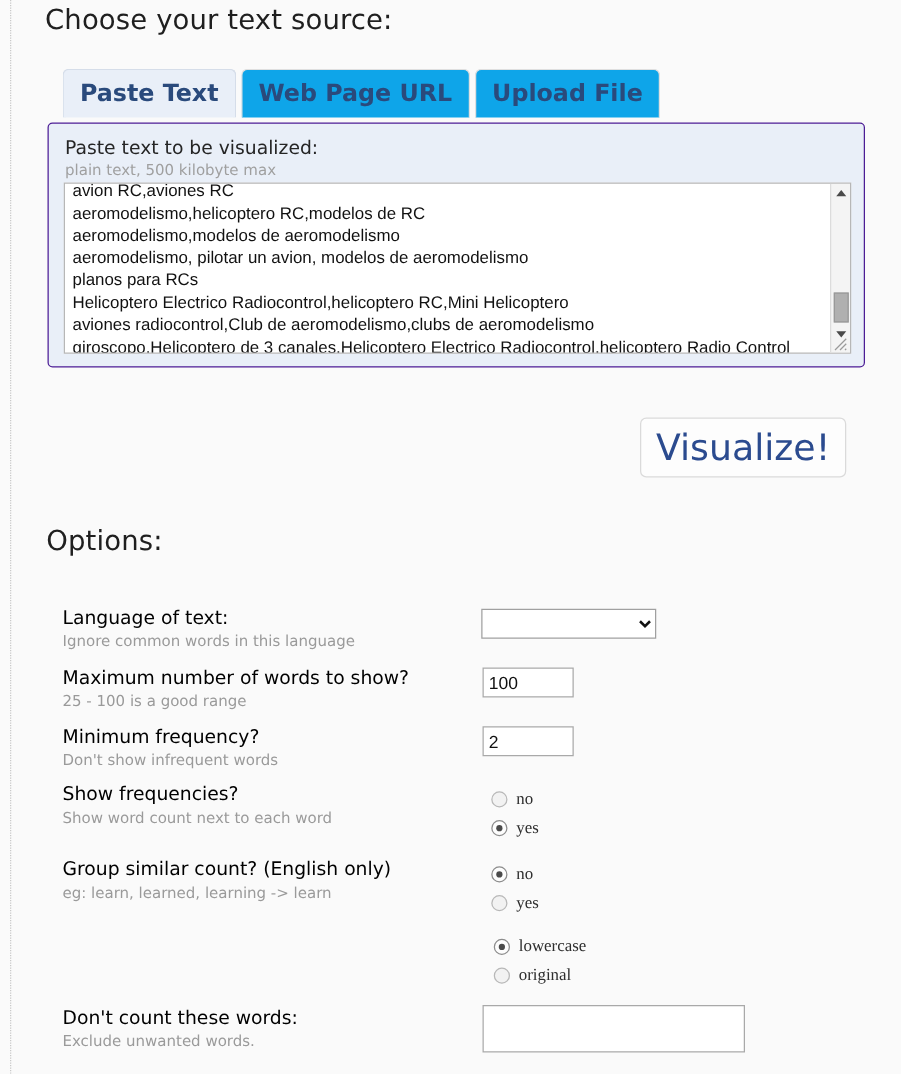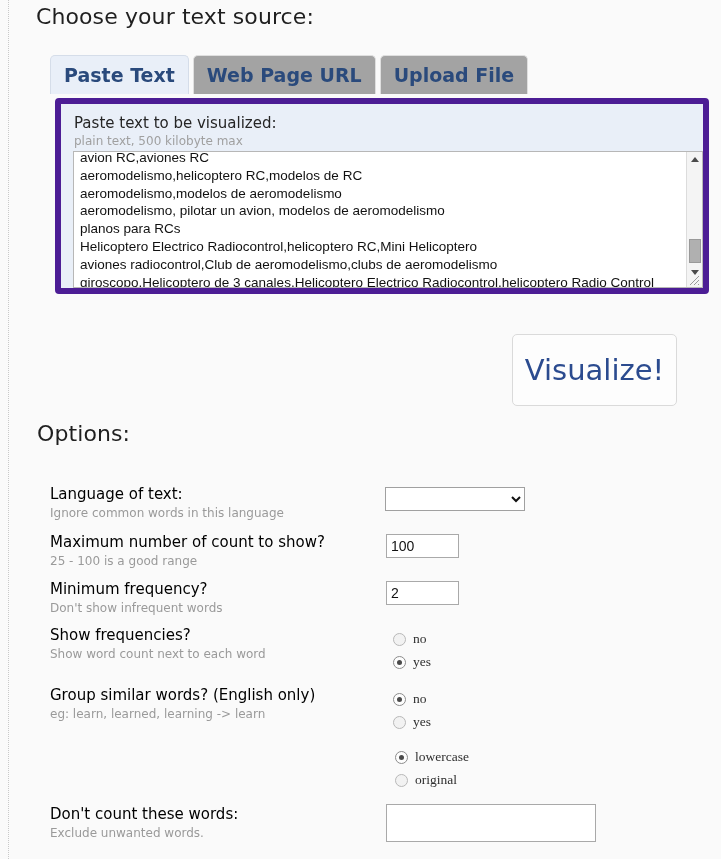--- a/index.html
+++ b/index.html
@@ -57,45 +57,45 @@
     font-weight: bold;
   }
   .tab {
     box-sizing: border-box;
     height: 39px;
     padding: 0 13px;
     display: flex;
     align-items: center;
     font-size: 19px;
     color: #2a4a7c;
-    background: #a3a3a3;
+    background: #0ea5e9;
     border: 1px solid #dfdfdf;
     border-bottom: none;
     border-radius: 5px 5px 0 0;
     white-space: nowrap;
     margin-right: 4px;
     position: relative;
     cursor: pointer;
   }
   .tab.active {
     background: #e9eff8;
     border-color: #d5dde9;
     z-index: 3;
   }
 
   
   #paste-panel {
     position: absolute;
-    left: 55px;
+    left: 38px;
     top: 98px;
     width: 654px;
     height: 196px;
     box-sizing: border-box;
     background: #e9eff8;
-    border: 6px solid #4c1d95;
+    border: 1px solid #4c1d95;
     border-radius: 4px;
   }
   #panel-label {
     position: absolute;
     left: 13px;
     top: 10px;
     font-size: 15px;
     color: #252525;
     white-space: nowrap;
   }
@@ -183,21 +183,21 @@
     height: 14px;
     cursor: nwse-resize;
   }
 
   
   #visualize-button {
     position: absolute;
     left: 512px;
     top: 334px;
     width: 165px;
-    height: 72px;
+    height: 48px;
     box-sizing: border-box;
     background: #fdfdfd;
     border: 1px solid #dadada;
     border-radius: 5px;
     display: flex;
     align-items: center;
     justify-content: center;
     font-size: 29px;
     color: #2b4b8f;
     cursor: pointer;
@@ -344,40 +344,40 @@
   </div>
 
   <div class="section-heading" id="heading-options">Options:</div>
 
   <div class="opt-label" style="top:485px">Language of text:</div>
   <div class="opt-sublabel" style="top:506px">Ignore common words in this language</div>
   <select id="select-language">
     <option>Spanish</option>
   </select>
 
-  <div class="opt-label" style="top:533px">Maximum number of count to show?</div>
+  <div class="opt-label" style="top:533px">Maximum number of words to show?</div>
   <div class="opt-sublabel" style="top:554px">25 - 100 is a good range</div>
   <input class="text-input" id="input-maxwords" type="text" value="100" style="">
 
   <div class="opt-label" style="top:580px">Minimum frequency?</div>
   <div class="opt-sublabel" style="top:601px">Don't show infrequent words</div>
   <input class="text-input" id="input-minfreq" type="text" value="2" style="">
 
   <div class="opt-label" style="top:626px">Show frequencies?</div>
   <div class="opt-sublabel" style="top:647px">Show word count next to each word</div>
   <div class="radio-row" style="left:393px; top:631px">
     <span class="radio"></span>
     <span class="radio-label">no</span>
   </div>
   <div class="radio-row" style="left:393px; top:654px">
     <span class="radio checked"></span>
     <span class="radio-label">yes</span>
   </div>
 
-  <div class="opt-label" style="top:686px">Group similar words? (English only)</div>
+  <div class="opt-label" style="top:686px">Group similar count? (English only)</div>
   <div class="opt-sublabel" style="top:707px">eg: learn, learned, learning -&gt; learn</div>
   <div class="radio-row" style="left:393px; top:691px">
     <span class="radio checked"></span>
     <span class="radio-label">no</span>
   </div>
   <div class="radio-row" style="left:393px; top:714px">
     <span class="radio"></span>
     <span class="radio-label">yes</span>
   </div>
 

